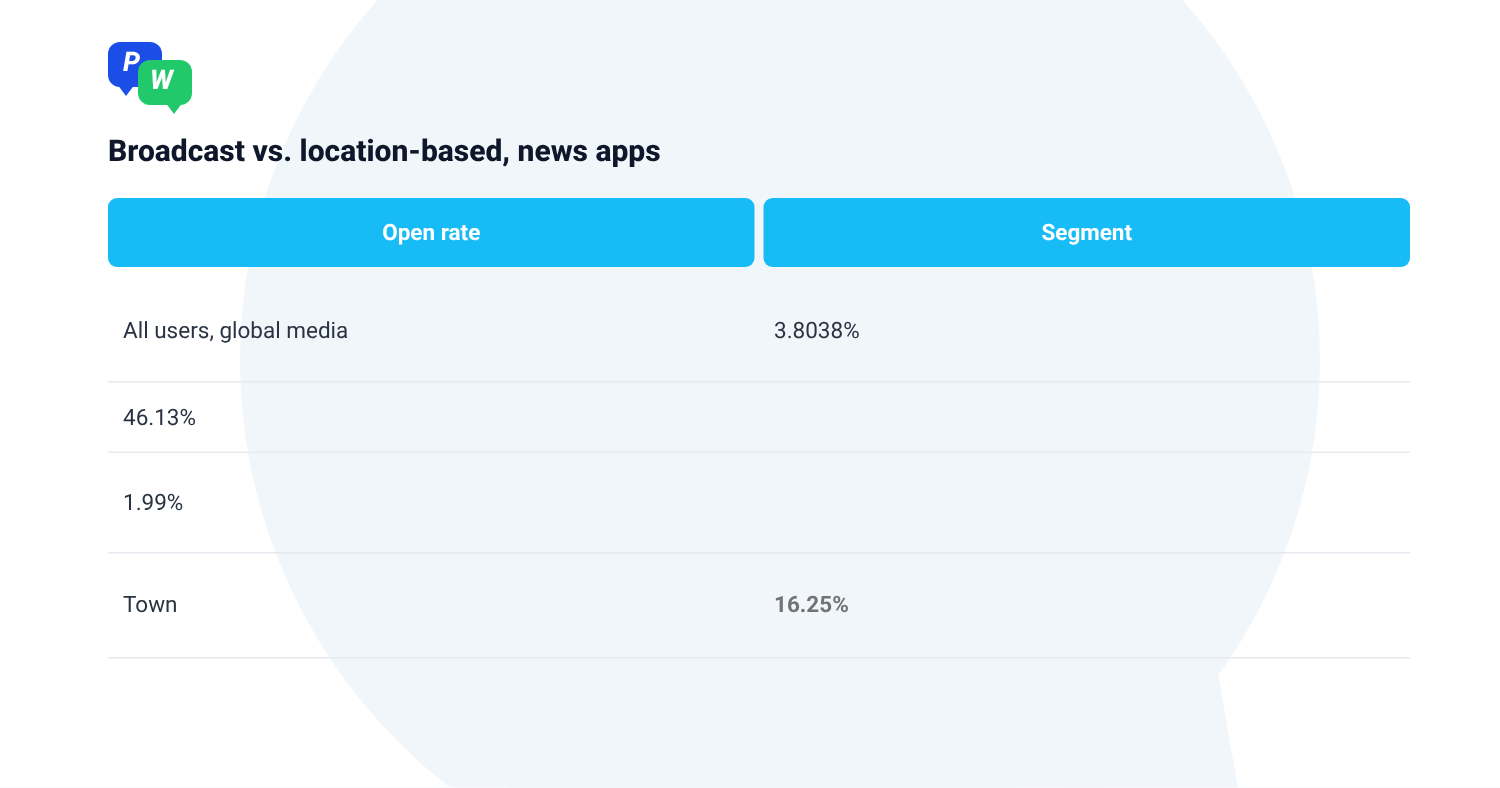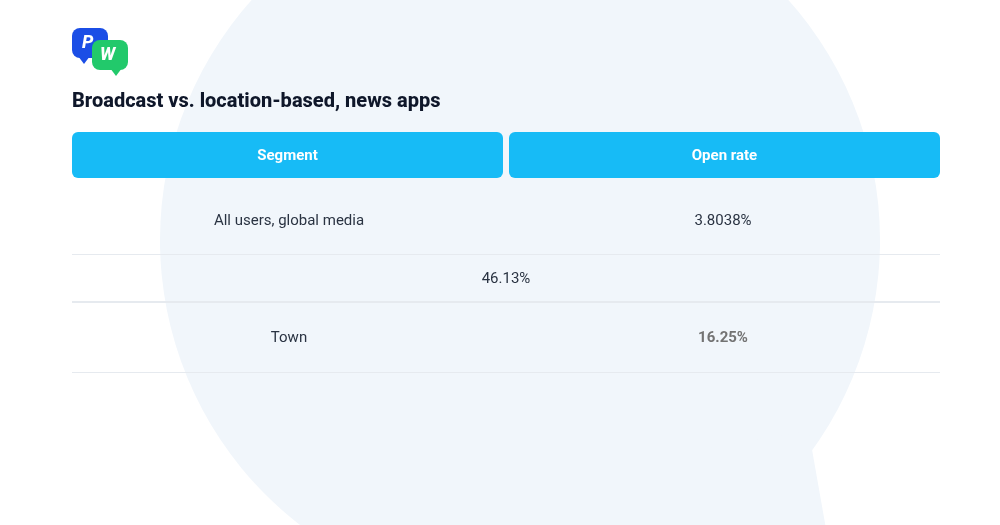--- a/index.html
+++ b/index.html
@@ -124,21 +124,21 @@
     border-bottom: 1px solid #e6eaef;
   }
   .cell {
     flex: 1;
     text-align: center;
     padding: 24px 10px;
     font-size: 15px;
     color: #2a3342;
     display: flex;
     align-items: center;
-    justify-content: center;
+    justify-content: flex-start;
   }
   .cell.narrow {
     padding: 14px 10px;
   }
   .cell-inner {
     max-width: 180px;
     line-height: 1.35;
   }
   .highlight {
     color: #737373;
@@ -158,40 +158,43 @@
       </div>
     <div class="bubble-w">
         <span>W</span>
       </div>
   </div>
 
   <div class="title">Broadcast vs. location-based, news apps</div>
 
   <div class="table">
     <div class="thead">
+      <div class="th">Open rate</div>
       <div class="th">Segment</div>
-      <div class="th">Open rate</div>
     </div>
 
     <div class="row">
       <div class="cell">
         <span class="cell-inner">All users, global media</span>
       </div>
       <div class="cell">
         <span>3.8038%</span>
       </div>
     </div>
 
     <div class="row">
       <div class="cell narrow">
         <span>46.13%</span>
       </div>
     </div>
 
     <div class="row">
+      <div class="cell">
+        <span>1.99%</span>
+      </div>
     </div>
 
     <div class="row">
       <div class="cell">
         <span class="cell-inner">Town</span>
       </div>
       <div class="cell">
         <span class="highlight">16.25%</span>
       </div>
     </div>

